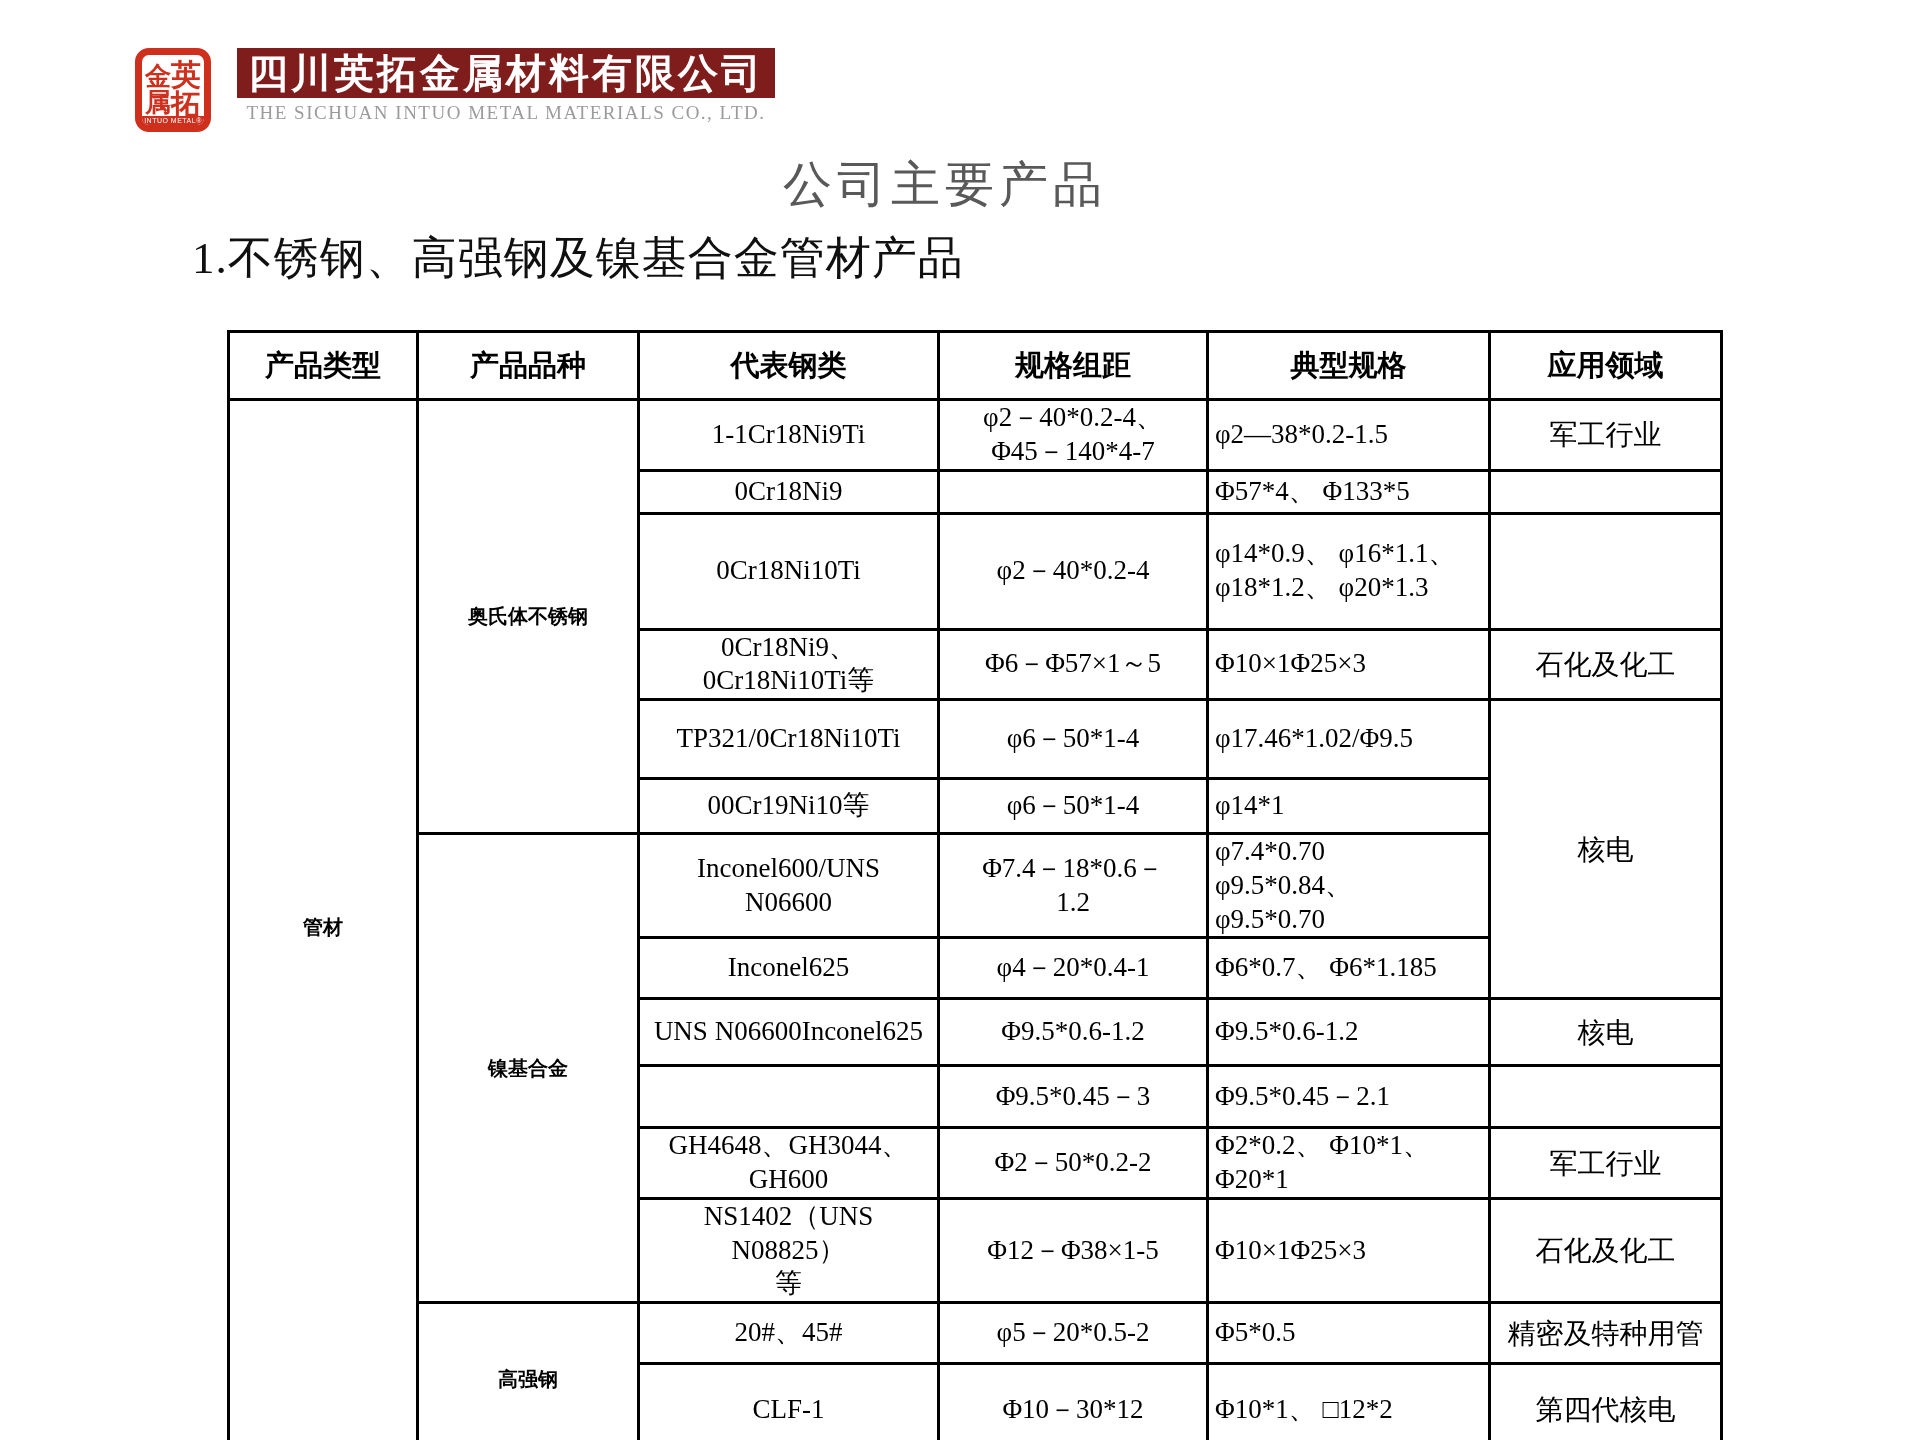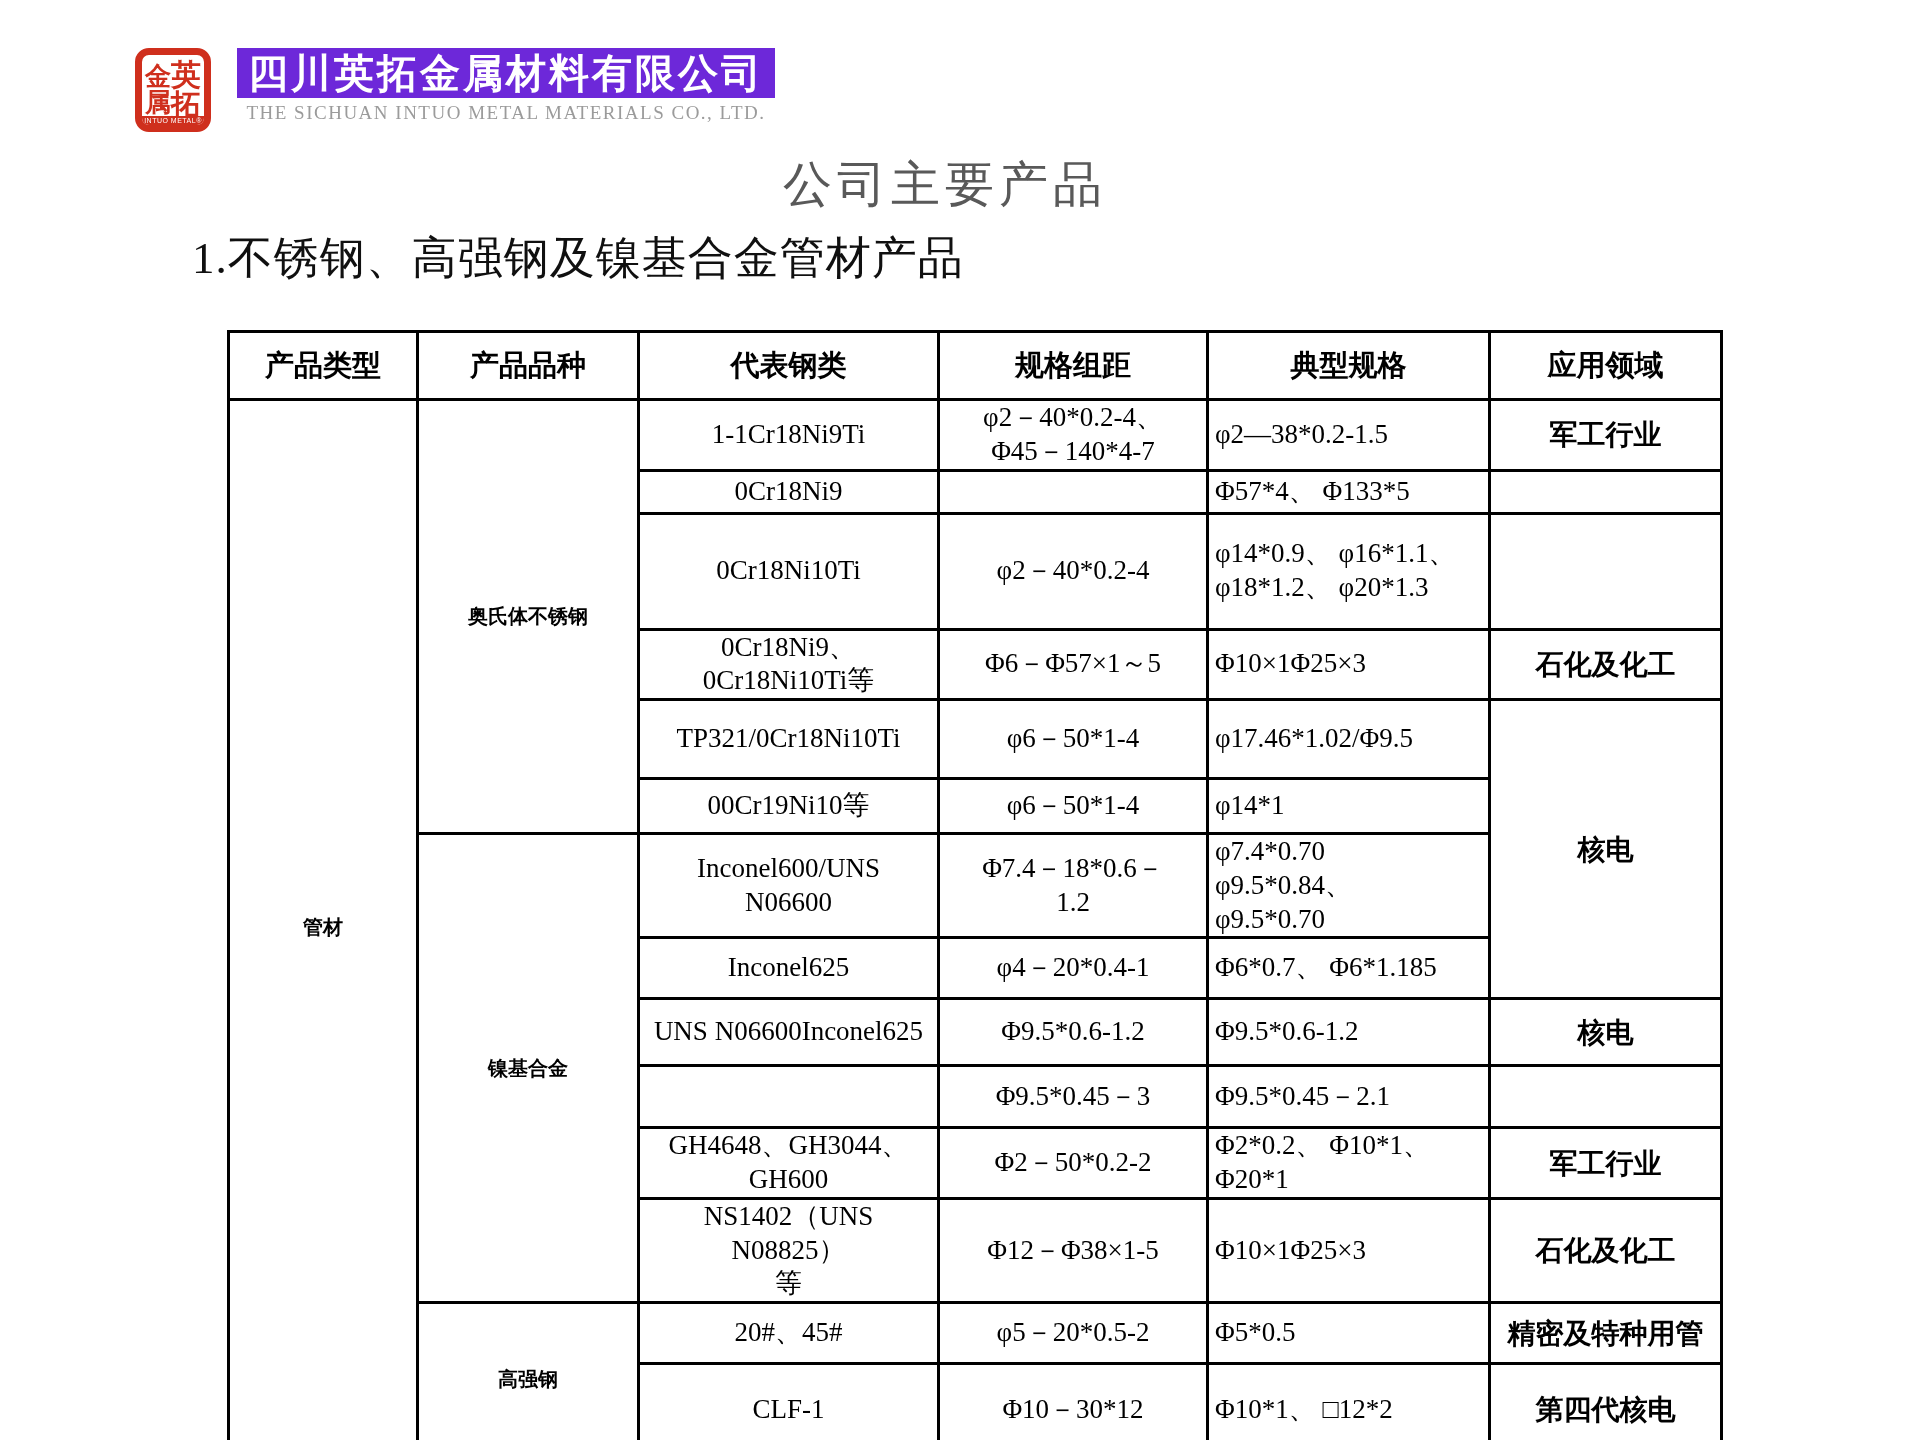--- a/index.html
+++ b/index.html
@@ -11,41 +11,41 @@
   .seal{width:76px;height:84px;border:7px solid #cf2f1d;border-radius:14px;background:#fff;
         position:relative;display:flex;flex-direction:row;justify-content:center;align-items:center;
         box-sizing:border-box;overflow:hidden;}
   .seal-col{display:flex;flex-direction:column;line-height:1;font-weight:bold;
             font-family:"Liberation Serif",serif;color:#cf2f1d;}
   .seal-col span{font-size:26px;}
   .seal-col.right span{font-size:30px;}
   .seal-band{position:absolute;left:0;right:0;bottom:0;background:#cf2f1d;color:#fff;
              font-size:7px;text-align:center;letter-spacing:.5px;padding:1px 0;}
   .banner{margin-left:26px;}
-  .banner-black{width:538px;height:50px;background:#6d28d9;display:flex;align-items:center;justify-content:center;}
+  .banner-black{width:538px;height:50px;background:#7f1d1d;display:flex;align-items:center;justify-content:center;}
   .banner-cn{color:#fff;font-family:"Liberation Serif",serif;font-weight:bold;
              font-size:40px;letter-spacing:3px;white-space:nowrap;}
   .banner-en{margin-top:4px;text-align:center;color:#9b9b9b;
              font-family:"Liberation Serif",serif;font-size:19px;letter-spacing:1.5px;white-space:nowrap;}
 
   
   .page-title{position:absolute;left:783px;top:152px;font-size:49px;color:#595959;
               letter-spacing:5px;font-weight:500;}
   .page-subtitle{position:absolute;left:192px;top:228px;font-size:45px;color:#101010;
                  font-family:"Liberation Serif",serif;letter-spacing:1px;}
 
   
   table.products{position:absolute;left:227px;top:330px;border-collapse:collapse;
                  table-layout:fixed;width:1493px;}
   table.products td,table.products th{border:3px solid #000;padding:0 6px;box-sizing:border-box;
                  white-space:pre-line;vertical-align:middle;overflow:hidden;}
   th{font-size:29px;font-weight:bold;text-align:center;}
   td{font-size:27px;font-family:"Liberation Serif",serif;text-align:center;line-height:1.25;}
   td.lbl{font-family:"Liberation Sans",sans-serif;font-weight:bold;font-size:20px;}
-  td.field{font-family:"Liberation Sans",sans-serif;font-weight:bold;font-size:28px;text-align:center;}
+  td.field{font-family:"Liberation Sans",sans-serif;font-weight:normal;font-size:28px;text-align:center;}
   td.spec{text-align:left;padding-left:12px;}
   
   td.cat-aus{padding-bottom:170px;}
   td.cat-ni{padding-bottom:160px;}
   td.cat-hs{padding-bottom:30px;}
   td.ptype{padding-bottom:80px;}
   td.field-nuclear-merged{padding-bottom:96px;}
 
   tr.hdr{height:68px;} tr.r1{height:61px;} tr.r2{height:43px;padding-left:16px;} tr.r3{height:116px;}
   tr.r4{height:62px;} tr.r5{height:79px;} tr.r6{height:55px;} tr.r7{height:92px;}

